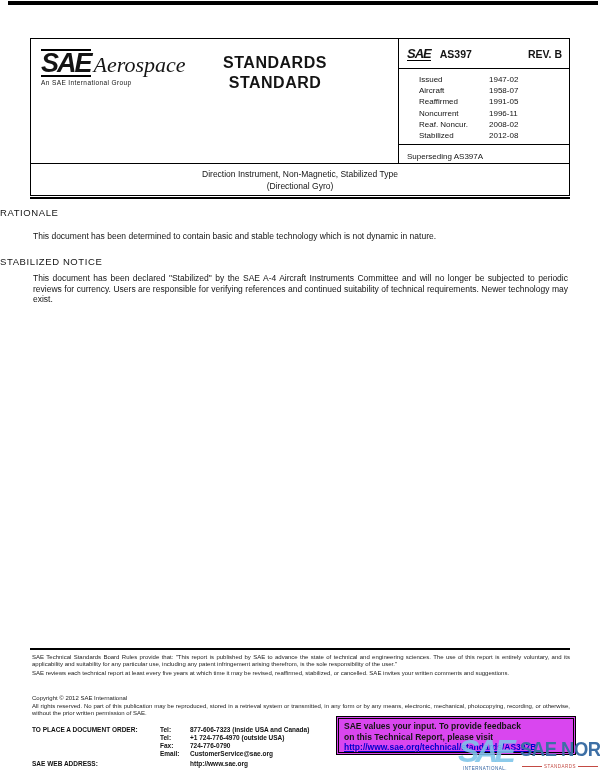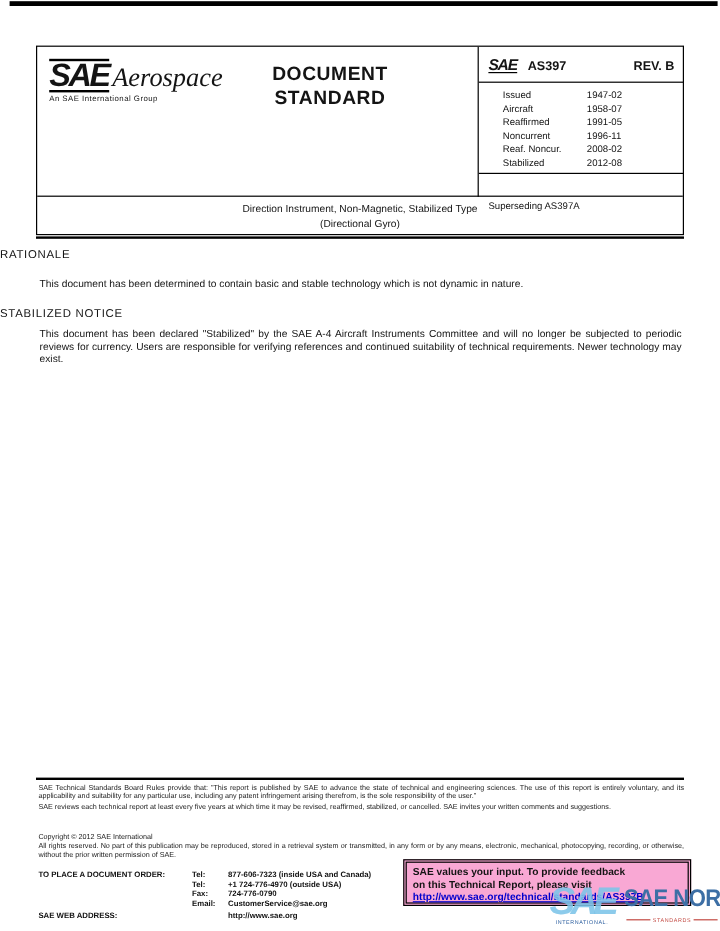--- a/index.html
+++ b/index.html
@@ -22,21 +22,21 @@
   .hdr-right{position:absolute;left:367px;top:0;width:172px;height:125px;
              border-left:1px solid #000;box-sizing:border-box;}
   .meta-top{display:flex;align-items:baseline;padding:9px 8px 7px 8px;border-bottom:1px solid #000;}
   .meta-sae{font-weight:bold;font-style:italic;font-size:13px;letter-spacing:-1px;
             border-bottom:1.5px solid #000;line-height:12px;}
   .meta-num{font-weight:bold;font-size:10.5px;margin-left:9px;text-align:center;}
   .meta-rev{font-weight:bold;font-size:10.5px;margin-left:auto;}
   .meta-history{padding:5px 23px 3px 8px;margin-left:12px;}
   .hist-row{display:flex;font-size:8px;line-height:11.2px;}
   .hist-label{width:70px;}
-  .meta-superseding{border-top:1px solid #000;padding:22px 8px;font-size:8px;}
+  .meta-superseding{border-top:1px solid #000;padding:7px 8px;font-size:8px;}
   .hdr-title{position:absolute;left:0;top:125px;width:100%;text-align:center;
              font-size:8.5px;line-height:12px;padding-top:4px;box-sizing:border-box;}
   .thick-rule{position:absolute;left:30px;top:197px;width:540px;height:2px;background:#000;}
 
   
   .sec-h{position:absolute;left:0;width:600px;text-align:left;font-size:9.5px;letter-spacing:.6px;}
   .rationale-h{top:207px;}
   .stabilized-h{top:256px;}
   .para{position:absolute;left:33px;width:535px;font-size:8.5px;line-height:10.5px;}
   .para1{top:231px;}
@@ -50,21 +50,21 @@
   .copyright{top:695px;}
   .rights{top:703px;text-align:justify;}
   .order-block{position:absolute;left:32px;top:726px;width:300px;font-size:6.5px;
                line-height:8px;font-weight:bold;color:#111;}
   .order-row{display:flex;}
   .oc1{width:128px;}
   .oc2{width:30px;}
   .web-row{margin-top:2px;}
 
   .feedback-box{position:absolute;left:336px;top:716px;width:240px;height:39px;
-                border:3px double #000;box-sizing:border-box;background:#f9a8d4;
+                border:3px double #000;box-sizing:border-box;background:#d946ef;
                 padding:2px 5px;font-size:8.5px;line-height:10.5px;font-weight:bold;z-index:1;}
   .feedback-link{color:#0000cc;text-decoration:underline;font-weight:bold;}
 
   
   .watermark{position:absolute;left:458px;top:737px;width:142px;height:39px;z-index:2;pointer-events:none;}
   .wm-sae{position:absolute;left:0;top:-2px;font-size:32px;font-weight:bold;font-style:italic;
           letter-spacing:-4px;color:rgba(124,196,232,.88);line-height:32px;}
   .wm-intl{position:absolute;left:5px;top:29px;font-size:4.5px;color:#2a5d9e;letter-spacing:.5px;}
   .wm-norm{position:absolute;left:62px;top:1px;font-size:20px;font-weight:bold;color:#3d6fa5;
            letter-spacing:-.5px;line-height:23px;transform:scaleX(.92);transform-origin:left;white-space:nowrap;}
@@ -80,21 +80,21 @@
   <div class="topbar"></div>
 
   <div class="header-box">
     <div class="hdr-top">
       <div class="hdr-left">
         <div>
           <span class="logo-sae">SAE</span><span class="logo-brand">Aerospace</span>
         </div>
         <div class="logo-tagline">An SAE International Group</div>
       </div>
-      <div class="hdr-mid">DOCUMENT STANDARD</div>
+      <div class="hdr-mid">STANDARDS STANDARD</div>
       <div class="hdr-right">
         <div class="meta-top">
           <span class="meta-sae">SAE</span>
           <span class="meta-num">AS397</span>
           <span class="meta-rev">REV. B</span>
         </div>
         <div class="meta-history">
           <div class="hist-row">
             <span class="hist-label">Issued</span>
             <span>1947-02</span>

